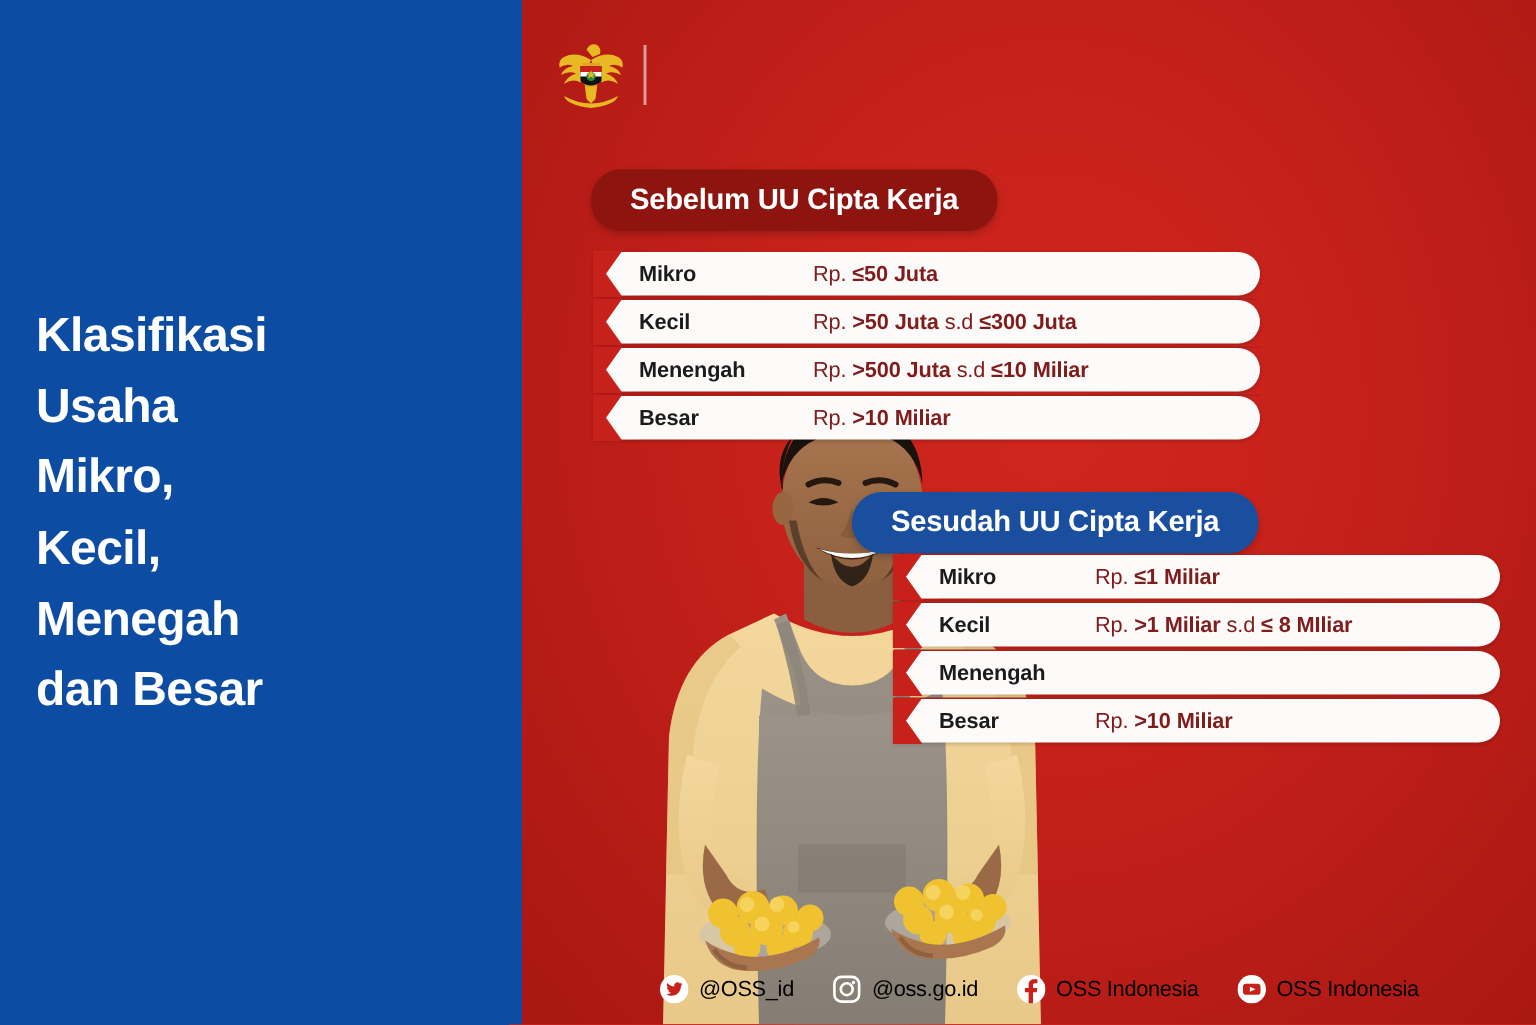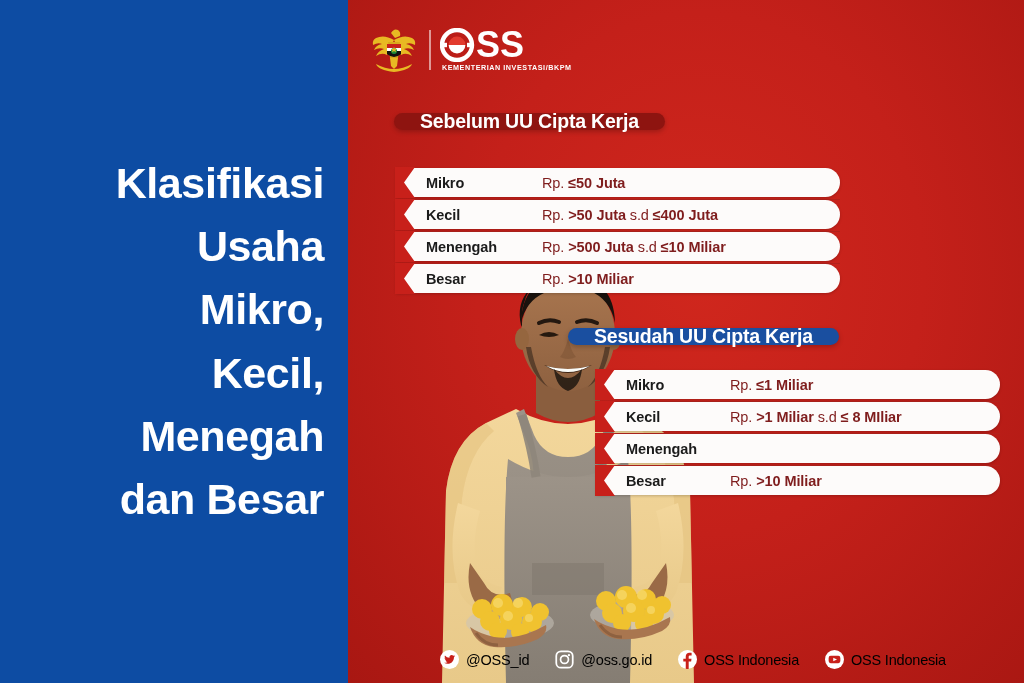--- a/index.html
+++ b/index.html
@@ -14,24 +14,24 @@
 
   
   .blue-panel{
     position:absolute; left:0; top:0; width:348px; height:683px;
     background:#0D4CA3;
     display:flex; align-items:center; justify-content:center;
     z-index:6;
   }
   .poster-title{
     color:#ffffff;
-    font-size:43px;
+    font-size:32px;
     font-weight:bold;
     line-height:1.47;
-    text-align:right;
+    text-align:left;
     letter-spacing:-0.4px;
     width:300px;
     white-space:pre-line;
   }
 
   
   .red-bg{
     position:absolute; left:348px; top:0; width:676px; height:683px;
     background:radial-gradient(ellipse at 52% 40%, #D0271D 0%, #C4201A 45%, #A81712 100%);
     z-index:1;
@@ -54,21 +54,21 @@
   }
 
   
   .badge{
     position:absolute; z-index:7;
     color:#fff; font-weight:bold; font-size:19.5px;
     border-radius:20px;
     display:flex; align-items:center;
     padding:0 26px;
     letter-spacing:-0.2px;
-    height:17px;
+    height:41px;
     box-shadow:0 2px 5px rgba(0,0,0,.22);
     white-space:nowrap;
   }
   .badge-before{ left:394px; top:113px; background:#8E1410; }
   .badge-after{  left:568px; top:328px; background:#1A4FA0; }
 
   
   .table{ position:absolute; z-index:7; }
   .table-before{ left:396px; top:168px; width:444px; }
   .table-after{  left:596px; top:370px; width:404px; }
@@ -269,36 +269,20 @@
         <rect x="19" y="24" width="14" height="3" fill="#fff"></rect>
         <circle cx="26" cy="27" r="3" fill="#1E8C3A"></circle>
         <path d="M25 25 l1 -2 l1 2 l2 0 l-1.6 1.3 l0.6 2 l-2 -1.2 l-2 1.2 l0.6 -2 l-1.6 -1.3 z" fill="#E8B923"></path>
 
         <path d="M22 34 L30 34 L29 42 L26 45 L23 42 Z" fill="#E8B923"></path>
 
         <path d="M8 40 Q26 50 44 40 Q42 46 26 48 Q10 46 8 40 Z" fill="#E8B923"></path>
       </g>
     </svg>
     <div class="logo-divider"></div>
-    <div class="oss-block">
-      <div class="oss-word">
-        <svg width="118" height="34" viewBox="0 0 118 34">
-
-          <circle cx="17" cy="17" r="15" fill="none" stroke="#fff" stroke-width="4.4"></circle>
-          <circle cx="17" cy="17" r="8.4" fill="#C8201A"></circle>
-          <path d="M8.6 17 a8.4 8.4 0 0 1 16.8 0 Z" fill="#E23B2E"></path>
-          <path d="M8.6 17 a8.4 8.4 0 0 0 16.8 0 Z" fill="#fff"></path>
-          <rect x="0" y="14.8" width="7" height="4.4" fill="#fff"></rect>
-          <rect x="27" y="14.8" width="7" height="4.4" fill="#fff"></rect>
-
-          <text x="36" y="29" font-family="Liberation Sans, sans-serif" font-size="36" font-weight="bold" fill="#fff">SS</text>
-        </svg>
-      </div>
-      <div class="oss-sub">KEMENTERIAN INVESTASI/BKPM</div>
-    </div>
   </div>
 
   <div class="badge badge-before">Sebelum UU Cipta Kerja</div>
 
   <div class="table table-before">
     <div class="row">
       <span class="cell-label">Mikro</span>
       <span class="cell-value">
         <span class="lt">Rp.</span>
         <b>≤50 Juta</b>
@@ -306,21 +290,21 @@
         <b></b>
       </span>
     </div>
     <div class="row-sep"></div>
     <div class="row">
       <span class="cell-label">Kecil</span>
       <span class="cell-value">
         <span class="lt">Rp.</span>
         <b>&gt;50 Juta</b>
         <span class="lt">s.d</span>
-        <b>≤400 Juta</b>
+        <b>≤300 Juta</b>
       </span>
     </div>
     <div class="row-sep"></div>
     <div class="row">
       <span class="cell-label">Menengah</span>
       <span class="cell-value">
         <span class="lt">Rp.</span>
         <b>&gt;500 Juta</b>
         <span class="lt">s.d</span>
         <b>≤10 Miliar</b>

